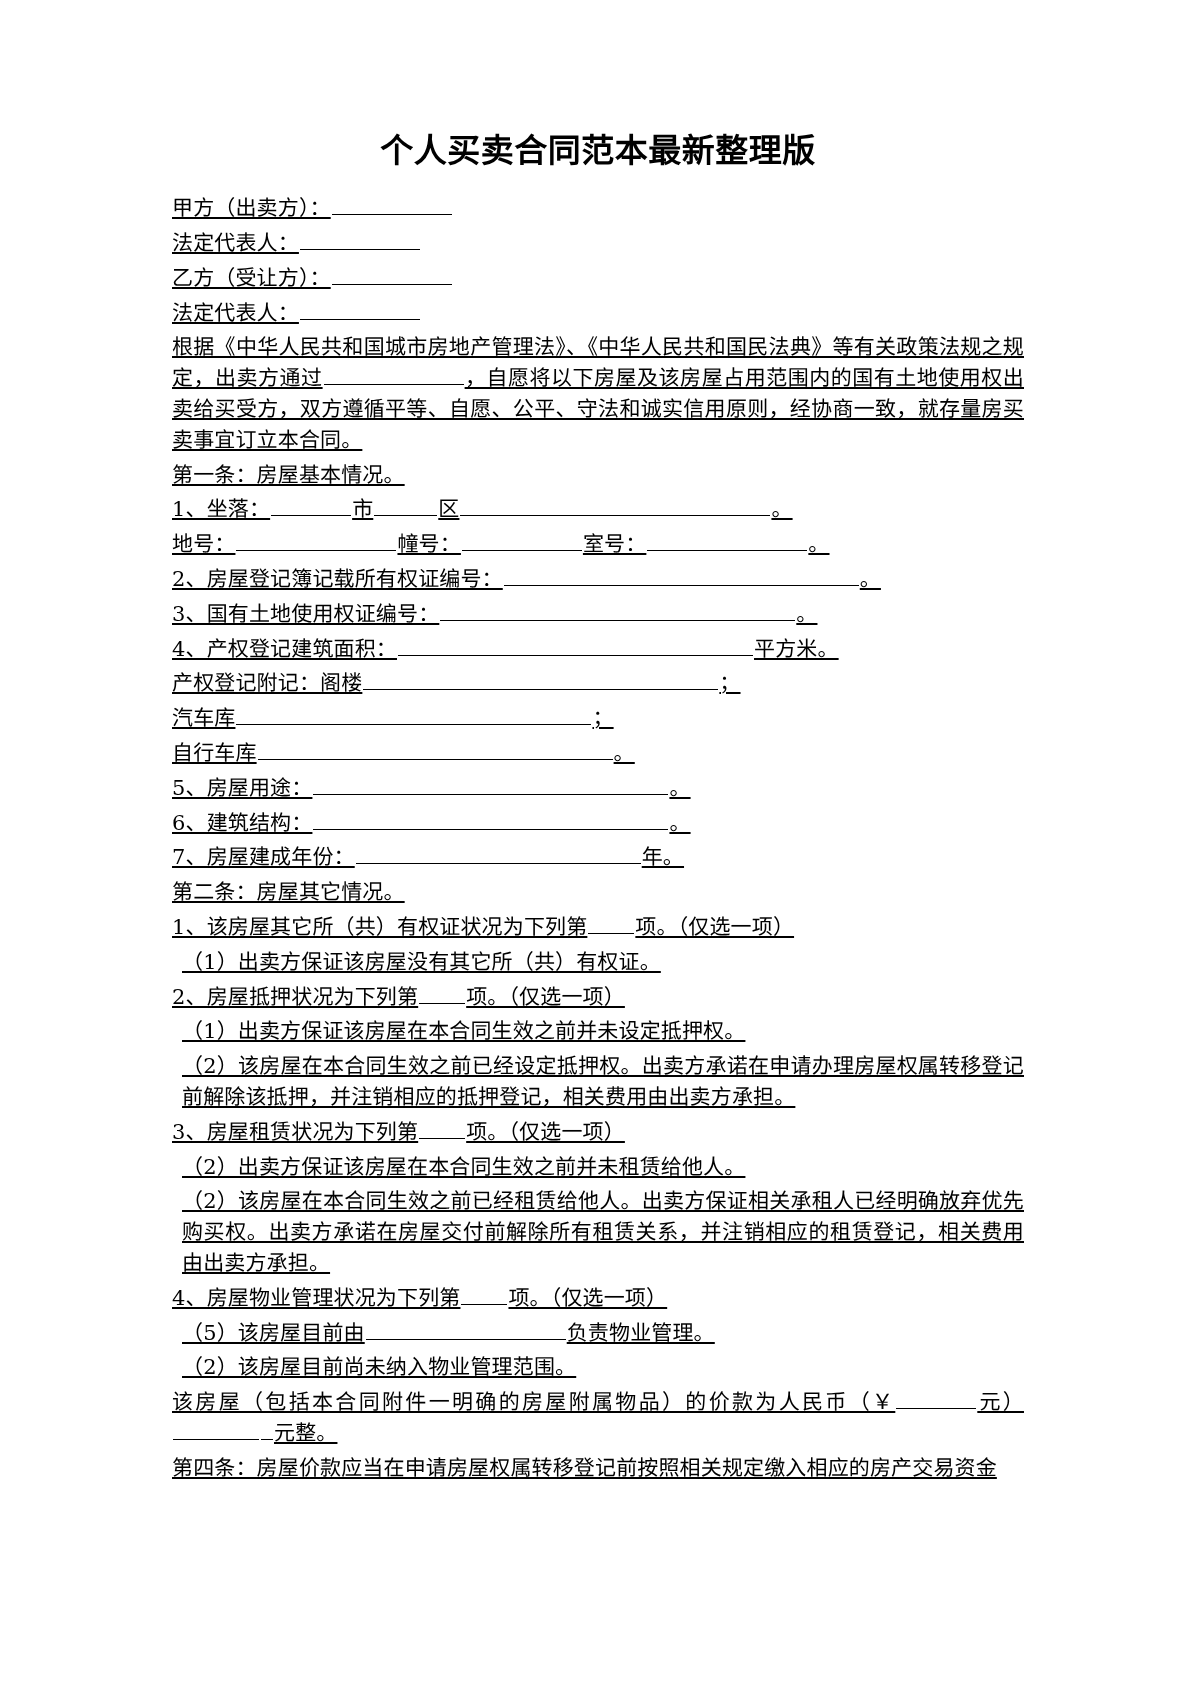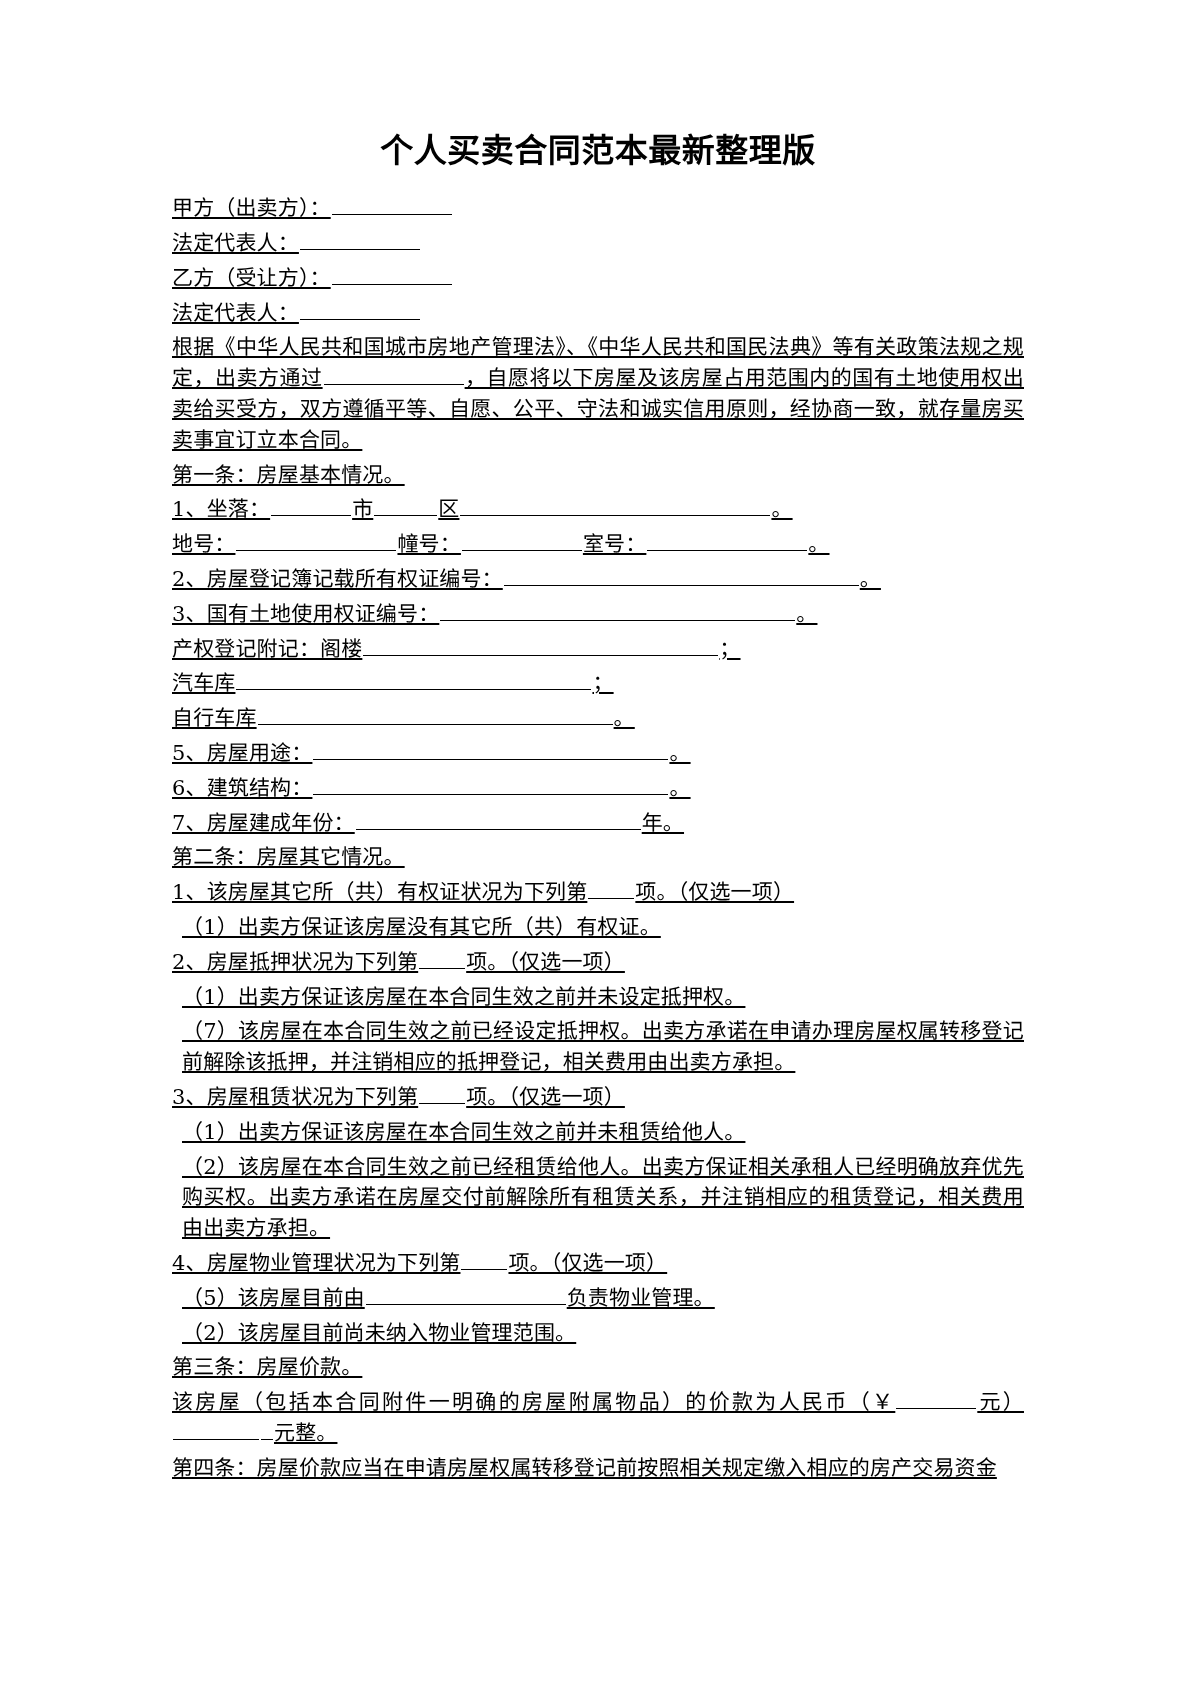--- a/index.html
+++ b/index.html
@@ -116,20 +116,23 @@
     </p>
 
     <p class="line">
       <span>2、房屋登记簿记载所有权证编号：</span><span class="blank w-8x"></span><span>。</span>
     </p>
 
     <p class="line">
       <span>3、国有土地使用权证编号：</span><span class="blank w-8x"></span><span>。</span>
     </p>
 
+    <p class="line">
+      <span>4、产权登记建筑面积：</span><span class="blank w-8x"></span><span>平方米。</span>
+    </p>
 
     <p class="line">
       <span>产权登记附记：阁楼</span><span class="blank w-8x"></span><span>；</span>
     </p>
 
     <p class="line">
       <span>汽车库</span><span class="blank w-8x"></span><span>；</span>
     </p>
 
     <p class="line">
@@ -163,50 +166,47 @@
 
     <p class="line">
       <span>2、房屋抵押状况为下列第</span><span class="blank w-s"></span><span>项。（仅选一项）</span>
     </p>
 
     <p class="line indent1">
       <span>（1）出卖方保证该房屋在本合同生效之前并未设定抵押权。</span>
     </p>
 
     <p class="line indent1">
-      <span>（7）该房屋在本合同生效之前已经设定抵押权。出卖方承诺在申请办理房屋权属转移登记前解除该抵押，并注销相应的抵押登记，相关费用由出卖方承担。</span>
+      <span>（2）该房屋在本合同生效之前已经设定抵押权。出卖方承诺在申请办理房屋权属转移登记前解除该抵押，并注销相应的抵押登记，相关费用由出卖方承担。</span>
     </p>
 
     <p class="line">
       <span>3、房屋租赁状况为下列第</span><span class="blank w-s"></span><span>项。（仅选一项）</span>
     </p>
 
     <p class="line indent1">
-      <span>（1）出卖方保证该房屋在本合同生效之前并未租赁给他人。</span>
+      <span>（2）出卖方保证该房屋在本合同生效之前并未租赁给他人。</span>
     </p>
 
     <p class="line indent1">
       <span>（2）该房屋在本合同生效之前已经租赁给他人。出卖方保证相关承租人已经明确放弃优先购买权。出卖方承诺在房屋交付前解除所有租赁关系，并注销相应的租赁登记，相关费用由出卖方承担。</span>
     </p>
 
     <p class="line">
       <span>4、房屋物业管理状况为下列第</span><span class="blank w-s"></span><span>项。（仅选一项）</span>
     </p>
 
     <p class="line indent1">
       <span>（5）该房屋目前由</span><span class="blank w-3x"></span><span>负责物业管理。</span>
     </p>
 
     <p class="line indent1">
       <span>（2）该房屋目前尚未纳入物业管理范围。</span>
     </p>
 
-    <p class="line">
-      <span>第三条：房屋价款。</span>
-    </p>
 
     <p class="line">
       <span>该房屋（包括本合同附件一明确的房屋附属物品）的价款为人民币（￥</span><span class="blank w-m"></span><span>元）</span><span class="blank w-tail"></span><span class="blank w-lead"></span><span>元整。</span>
     </p>
 
 
     <p class="line">
       <span>第四条：房屋价款应当在申请房屋权属转移登记前按照相关规定缴入相应的房产交易资金</span>
     </p>
 

